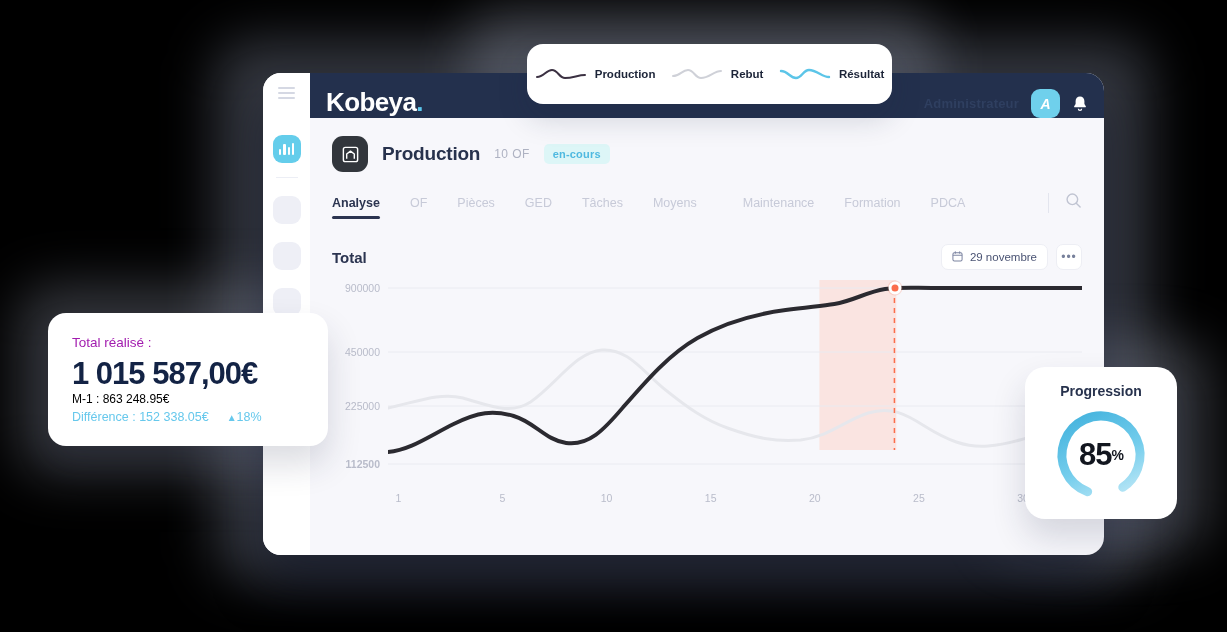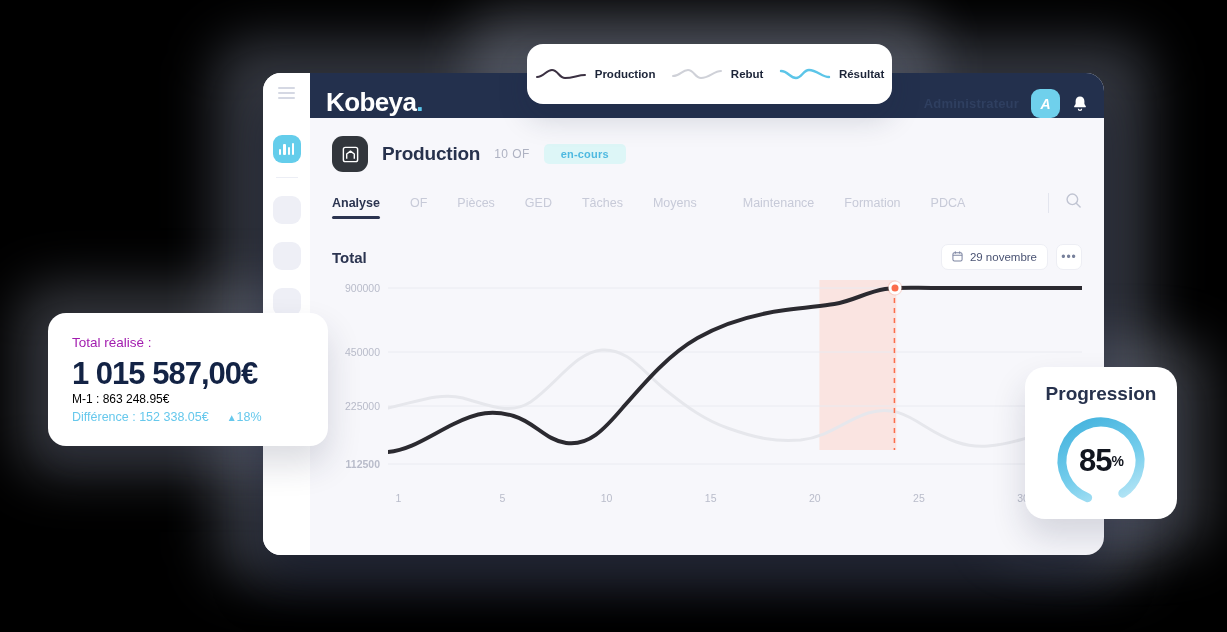--- a/index.html
+++ b/index.html
@@ -73,21 +73,21 @@
 
   .page-head { display:flex; align-items:center; gap:14px; }
   .page-icon {
     width:36px; height:36px; border-radius:11px; background:#32363c;
     display:flex; align-items:center; justify-content:center;
   }
   .page-title { font-size:19px; font-weight:700; color:#27324d; letter-spacing:-0.2px; }
   .of-count { font-size:12px; color:#aeb2c2; letter-spacing:0.4px; }
   .badge {
     background:#ddf6f7; color:#4fb9e0; font-size:11px; font-weight:600;
-    padding:4px 17px; border-radius:5px; letter-spacing:0.2px;
+    padding:4px 9px; border-radius:5px; letter-spacing:0.2px;
   }
 
   
   #tabs { display:flex; align-items:center; margin-top:20px; border-bottom:0; }
   .tab { font-size:12.5px; color:#c7cad8; padding:0 0 9px 0; margin-right:30px;
          position:relative; cursor:pointer; white-space:nowrap; }
   .tab.active { color:#2b3category; }
   .tab.active { color:#2b3450; font-weight:700; }
   .tab.active::after {
     content:""; position:absolute; left:0; right:0; bottom:0;
@@ -139,21 +139,21 @@
   .kpi-diff { font-size:12.5px; color:#66c8ec; margin-top:4px; display:flex; align-items:flex-end; gap:18px; }
   .kpi-diff .tri { font-size:10px; }
 
   
   #progress {
     position:absolute; left:1025px; top:367px; width:152px; height:152px;
     background:#ffffff; border-radius:20px;
     box-shadow: 0 18px 34px rgba(30,38,66,0.16);
     display:flex; flex-direction:column; align-items:center; padding-top:16px;
   }
-  .prog-title { font-size:19px; font-weight:700; color:#27324d; }
+  .prog-title { font-size:14px; font-weight:700; color:#27324d; }
   .ring-wrap { position:relative; width:100px; height:100px; margin-top:6px; }
   .ring-text {
     position:absolute; inset:0; display:flex; align-items:center; justify-content:center;
     font-size:31px; font-weight:700; color:#12161f; letter-spacing:-1px;
   }
   .ring-text sup { font-size:14px; font-weight:700; vertical-align:super; }
 </style>
 </head>
 <body>
 

